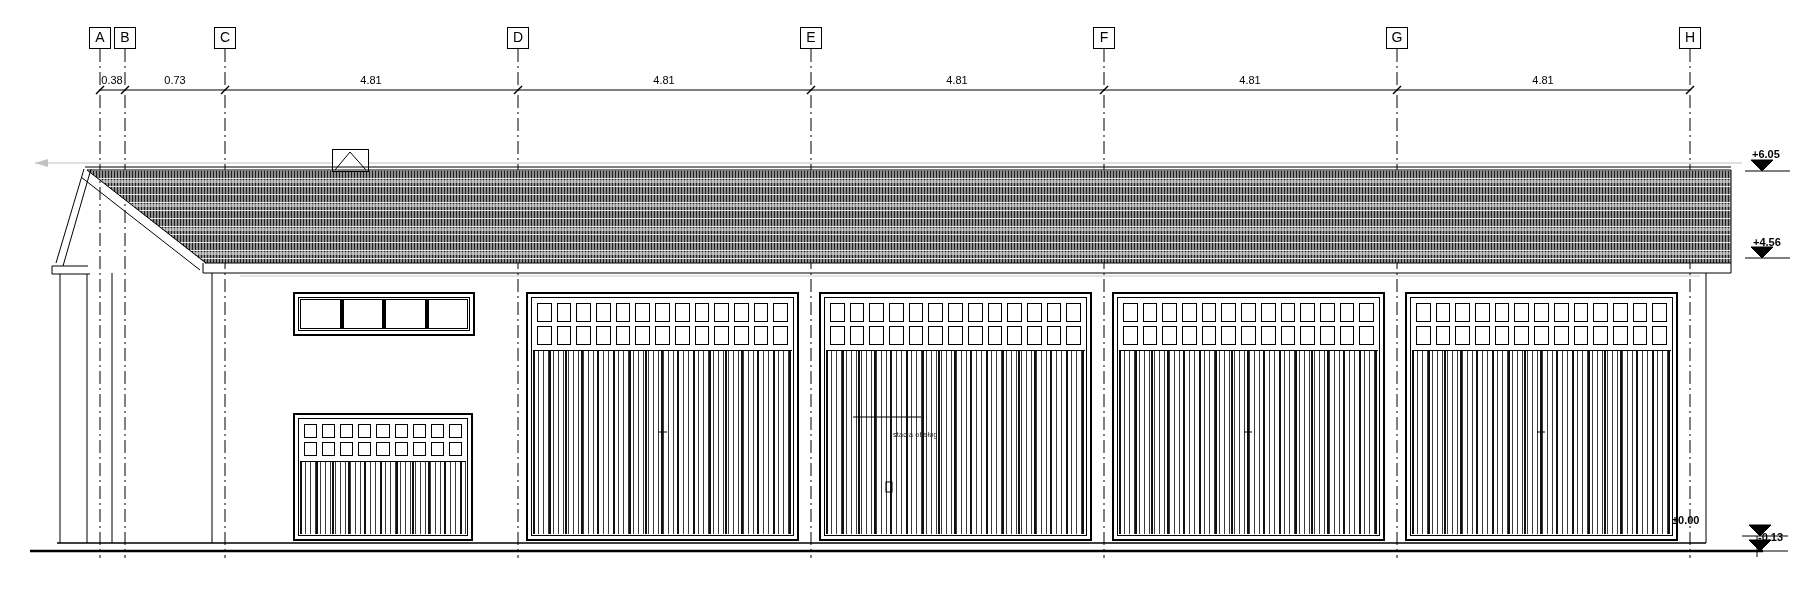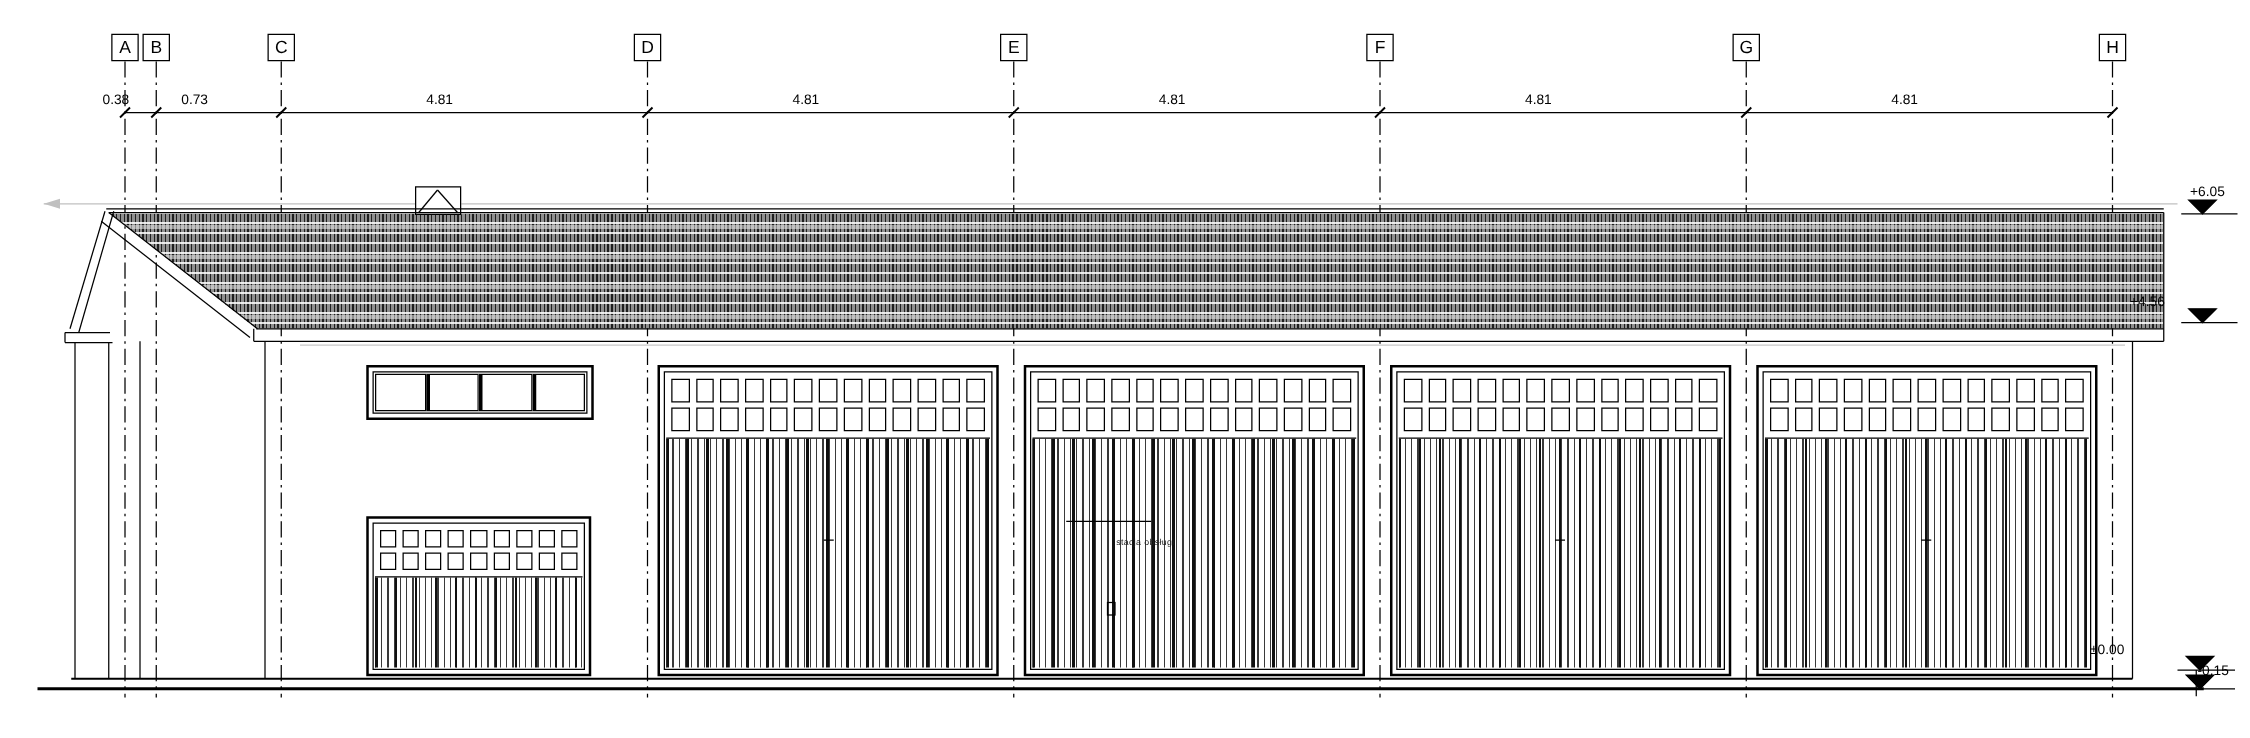--- a/index.html
+++ b/index.html
@@ -14,24 +14,24 @@
   .txt{position:absolute;z-index:3;}
 
   
   .grid-label{
     position:absolute;top:27px;width:22px;height:22px;box-sizing:border-box;
     border:1.5px solid #000;background:#fff;text-align:center;line-height:19px;
     font-size:14px;z-index:3;
   }
   
   .dim{
-    position:absolute;top:74px;width:60px;text-align:left;font-size:11px;z-index:3;
-  }
-  
-  .level{position:absolute;font-size:11px;z-index:3;white-space:nowrap;}
+    position:absolute;top:74px;width:60px;text-align:center;font-size:11px;z-index:3;
+  }
+  
+  .level{position:absolute;font-size:11px;z-index:3;white-space:nowrap;font-weight:bold;}
 
   
   #roof{
     left:87px;top:170px;width:1644px;height:93px;
     background:
       repeating-linear-gradient(180deg, rgba(255,255,255,.85) 0 1px, rgba(255,255,255,0) 1px 8px),
       repeating-linear-gradient(180deg, rgba(255,255,255,0) 0 10px, rgba(235,235,235,.55) 10px 13px, rgba(255,255,255,0) 13px 24px),
       repeating-linear-gradient(90deg, #1f1f1f 0 1px, #8f8f8f 1px 3px);
     clip-path:polygon(0 0,100% 0,100% 100%,118px 100%);
   }
@@ -340,18 +340,18 @@
 
   <div class="dim" style="left:82px">0.38</div>
   <div class="dim" style="left:145px">0.73</div>
   <div class="dim" style="left:341px">4.81</div>
   <div class="dim" style="left:634px">4.81</div>
   <div class="dim" style="left:927px">4.81</div>
   <div class="dim" style="left:1220px">4.81</div>
   <div class="dim" style="left:1513px">4.81</div>
 
   <div class="level" style="left:1752px;top:148px">+6.05</div>
-  <div class="level" style="left:1704px;top:236px">+4.56</div>
+  <div class="level" style="left:1753px;top:236px">+4.56</div>
   <div class="level" style="left:1672px;top:514px">±0.00</div>
-  <div class="level" style="left:1758px;top:531px">-0.15</div>
+  <div class="level" style="left:1758px;top:531px">-0.13</div>
 
   <div id="door-annotation" class="txt">stacja obsługi</div>
 </div>
 
 </body></html>

